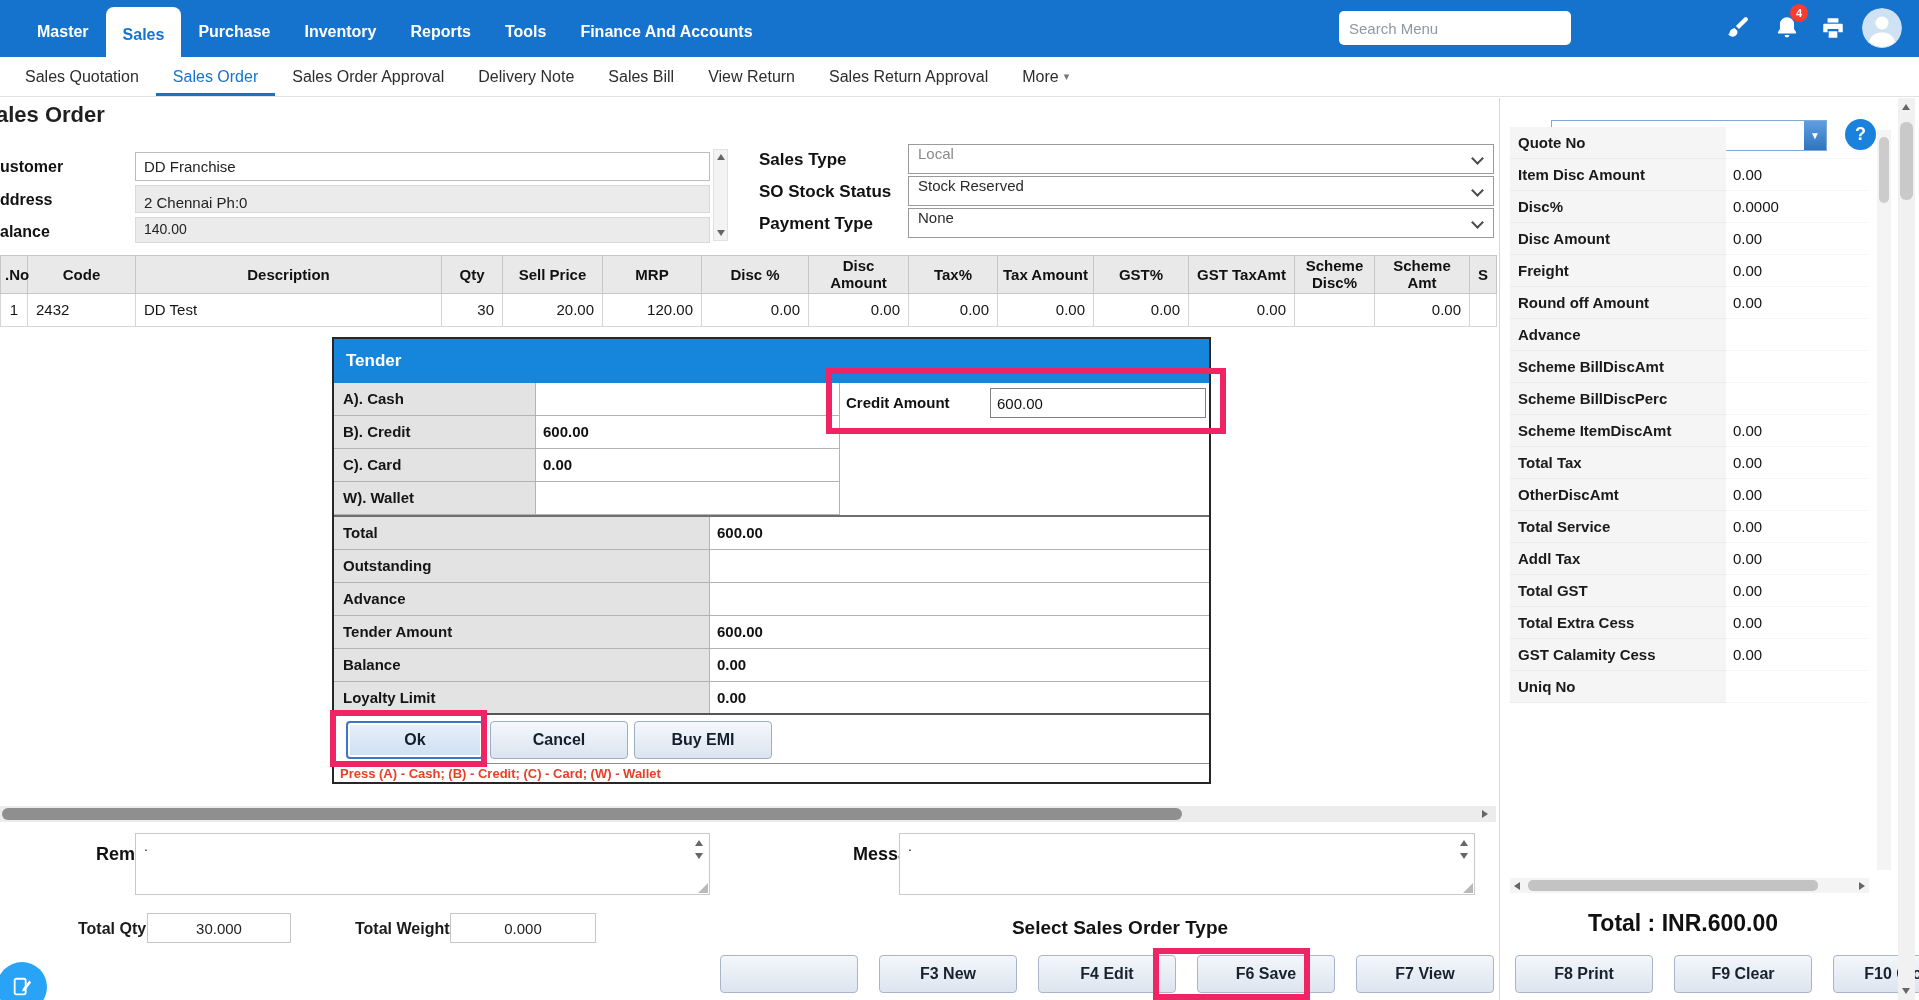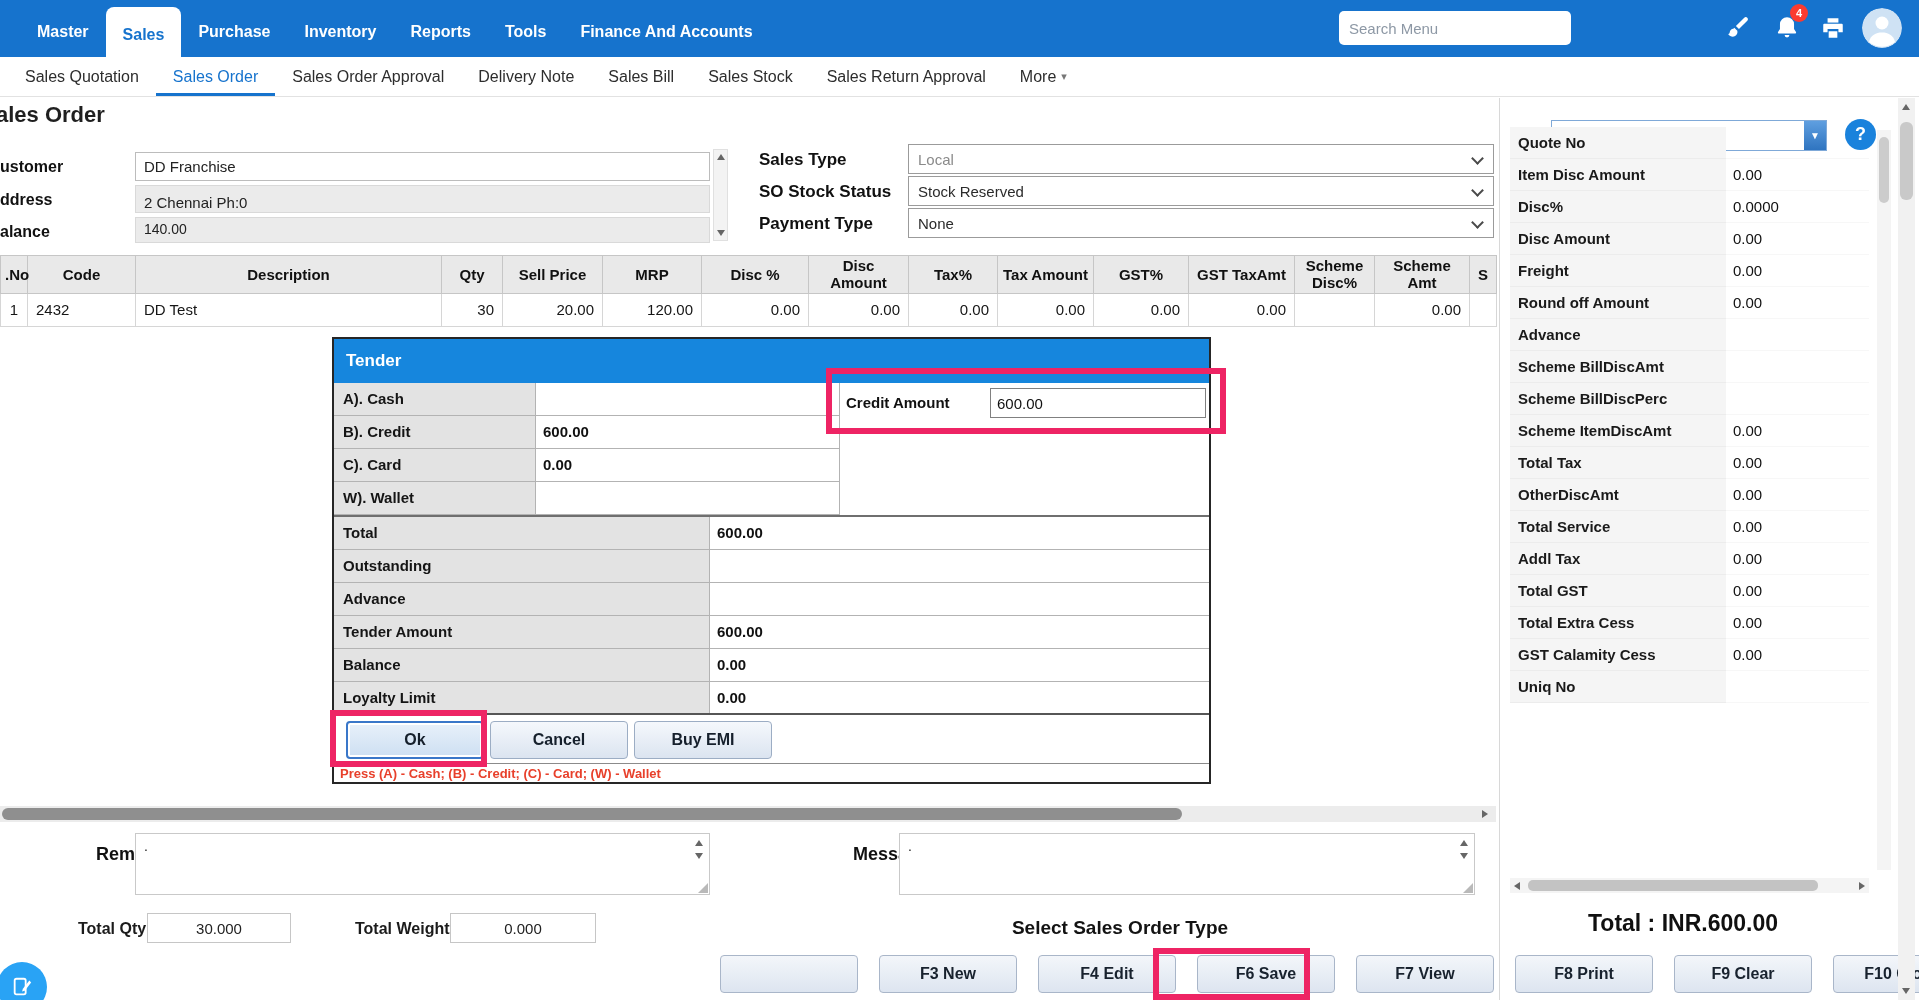--- a/index.html
+++ b/index.html
@@ -45,21 +45,21 @@
   .tri-up{width:0;height:0;border-left:4px solid transparent;border-right:4px solid transparent;border-bottom:6px solid #666;}
   .tri-down{width:0;height:0;border-left:4px solid transparent;border-right:4px solid transparent;border-top:6px solid #666;}
   .tri-left{width:0;height:0;border-top:4px solid transparent;border-bottom:4px solid transparent;border-right:6px solid #666;}
   .tri-right{width:0;height:0;border-top:4px solid transparent;border-bottom:4px solid transparent;border-left:6px solid #666;}
   .mini-scroll .tri-up{position:absolute;left:3px;top:4px;}
   .mini-scroll .tri-down{position:absolute;left:3px;bottom:4px;}
 
   
   .order-label{position:absolute;left:759px;font-size:17px;font-weight:700;color:#111;}
   #lbl-salestype{top:150px;} #lbl-stockstatus{top:182px;} #lbl-paymenttype{top:214px;}
-  .select{position:absolute;left:908px;width:586px;height:30px;border:1px solid #9b9b9b;background:#fff;display:flex;align-items:center;padding:0 28px 0 9px;font-size:15px;cursor:pointer;}
+  .select{position:absolute;left:908px;width:586px;height:30px;border:1px solid #9b9b9b;background:#fff;display:flex;align-items:flex-start;padding:0 28px 0 9px;font-size:15px;cursor:pointer;}
   #sel-salestype{top:144px;color:#8a8a8a;} #sel-stockstatus{top:176px;color:#2b2b2b;} #sel-paymenttype{top:208px;color:#2b2b2b;}
   .chev{position:absolute;right:11px;top:9px;width:9px;height:9px;border-right:2px solid #4a4a4a;border-bottom:2px solid #4a4a4a;transform:rotate(45deg);}
 
   
   #items-table{position:absolute;left:0;top:255px;border-collapse:collapse;table-layout:fixed;width:1496px;background:#fff;}
   #items-table th{background:#e9e9e9;border:1px solid #c6c6c6;font-size:15px;font-weight:700;height:37px;padding:1px 4px;line-height:1.15;color:#111;}
   #items-table td{border:1px solid #d6d6d6;font-size:15px;height:33px;padding:1px 8px;color:#151515;background:#fff;}
 
   
   .main-hscroll{position:absolute;left:0;top:806px;width:1496px;height:16px;background:#ececec;}
@@ -177,21 +177,21 @@
     </div>
   </div>
 
   <div class="subnav">
     <div id="subnav-items">
         <div class="sub-item">Sales Quotation</div>
         <div class="sub-item active">Sales Order</div>
         <div class="sub-item">Sales Order Approval</div>
         <div class="sub-item">Delivery Note</div>
         <div class="sub-item">Sales Bill</div>
-        <div class="sub-item">Sales Stock</div>
+        <div class="sub-item">View Return</div>
         <div class="sub-item">Sales Return Approval</div>
         <div class="sub-item">More<span class="caret">▾</span></div>
       </div>
   </div>
 
   <div class="page-title">ales Order</div>
 
   <div class="brand-select">
     <div class="brand-value">Voltas</div>
     <div class="brand-arrow">▼</div>

